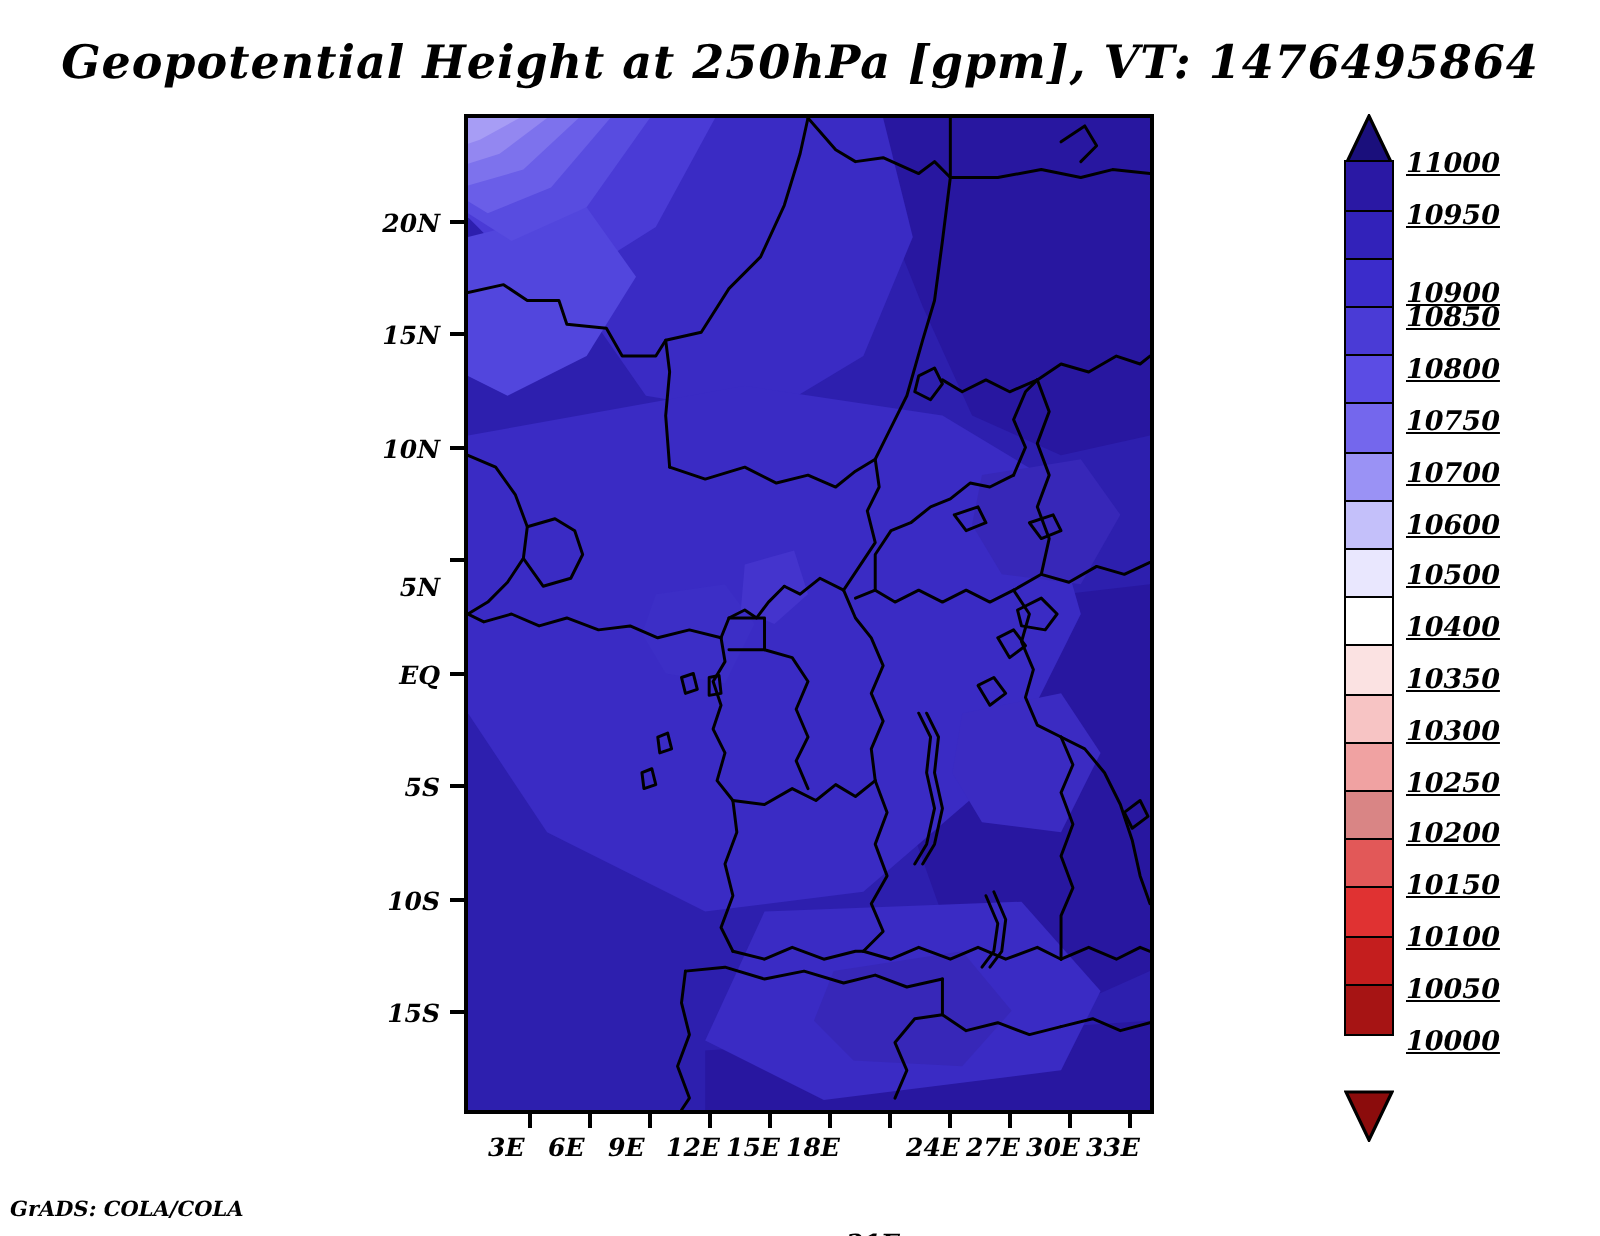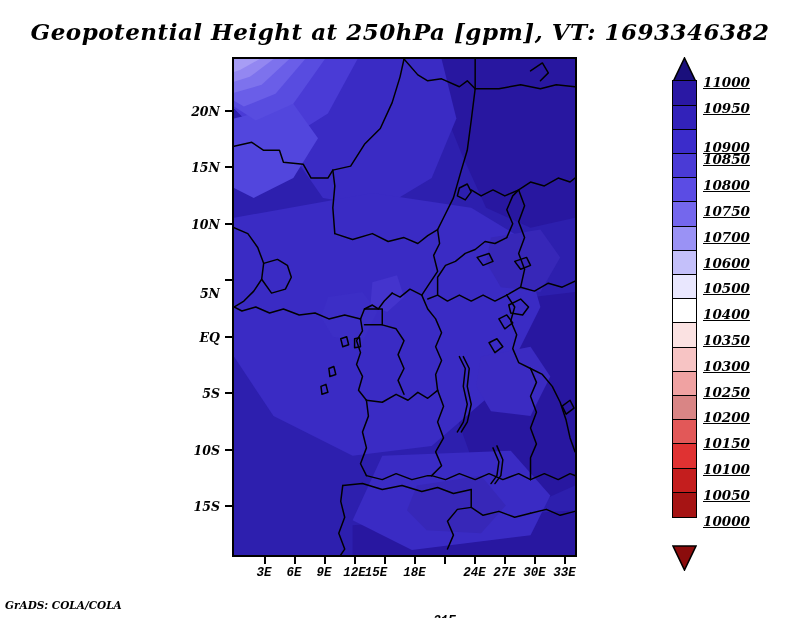--- a/index.html
+++ b/index.html
@@ -31,21 +31,21 @@
   #map-borders{position:absolute;left:0;top:0;width:100%;height:100%;}
 
   
   .axlbl{
     position:absolute;
     font-family:"DejaVu Serif", serif;
     font-style:italic; font-weight:700;
     font-size:12.5px; white-space:pre;
   }
   .ylbl{ text-align:right; }
-  .xlbl{ text-align:center;font-family:Liberation Mono, monospace; }
+  .xlbl{ text-align:left; }
   .tickmark{position:absolute;background:#000;}
 
   
   #colorbar{position:absolute; left:663px; top:57px; width:110px; height:505px;}
   #cbar-body{position:absolute; left:9px; top:25px; width:25px;}
   .cb-seg{position:relative; width:25px; height:25.8px;
           border:1.6px solid #000; box-sizing:border-box; margin-top:-1.6px;}
   .cb-arrow{position:absolute; left:9px; width:25px; height:0;}
   .cblbl{
     position:absolute; left:40px;
@@ -60,21 +60,21 @@
     font-family:"DejaVu Serif", serif;
     font-style:italic; font-weight:700;
     font-size:10.5px; white-space:pre;
   }
 </style>
 </head>
 <body>
 
 <div class="stage">
 
-  <div id="plot-title">Geopotential Height at 250hPa [gpm], VT: 1693346382</div>
+  <div id="plot-title">Geopotential Height at 250hPa [gpm], VT: 1476495864</div>
 
   <div id="map-panel">
 
     <svg id="map-field" viewBox="0 0 345 500" preserveAspectRatio="none">
       <defs>
         <clipPath id="panelClip">
             <rect x="0" y="0" width="345" height="500"></rect>
           </clipPath>
       </defs>
       <g clip-path="url(#panelClip)">

